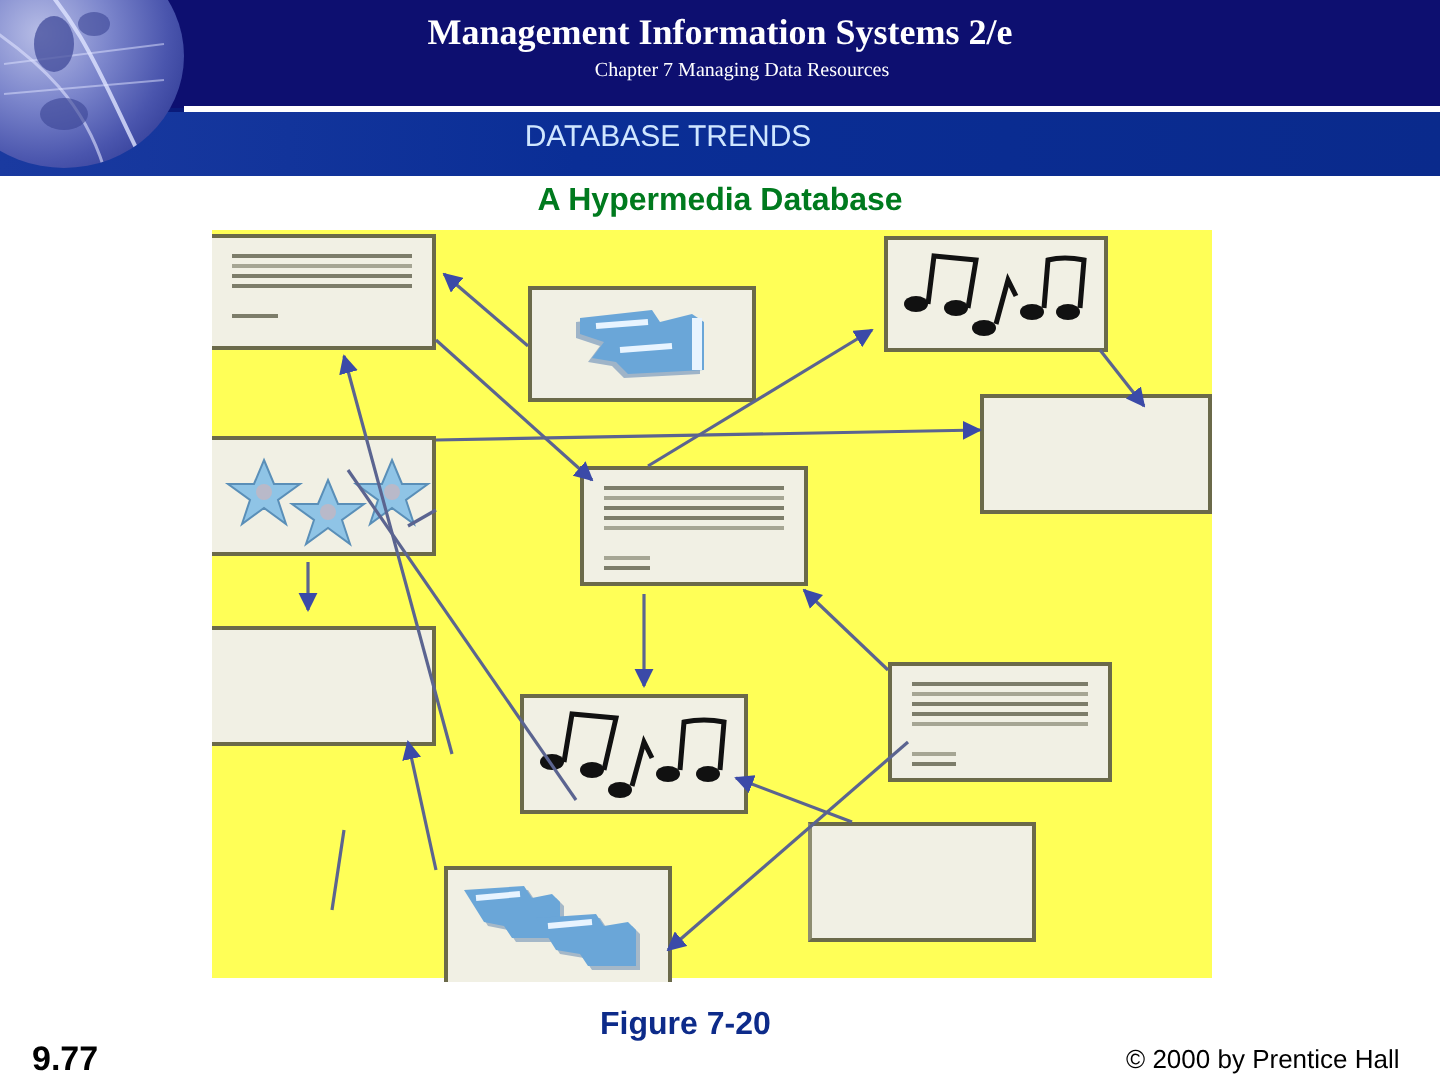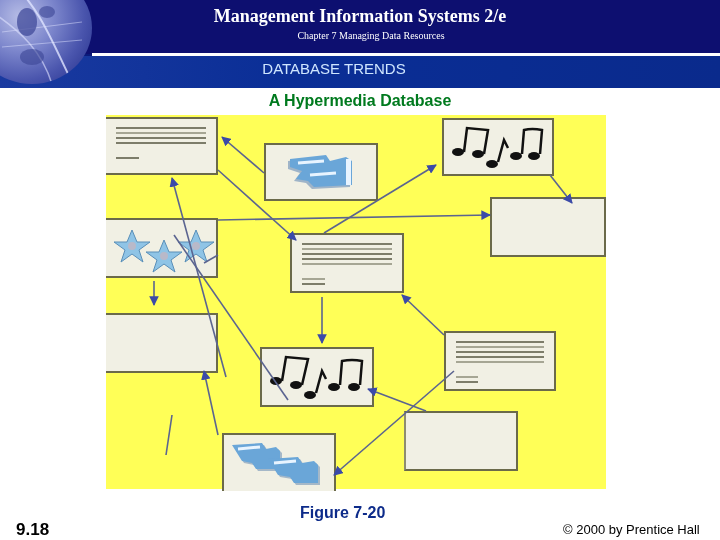--- a/index.html
+++ b/index.html
@@ -184,14 +184,14 @@
     <line x1="68" y1="120" x2="182" y2="285"></line>
     <line x1="216" y1="182" x2="216" y2="228" marker-end="url(#ah)"></line>
     <line x1="338" y1="220" x2="296" y2="180" marker-end="url(#ah)"></line>
     <line x1="112" y1="320" x2="98" y2="256" marker-end="url(#ah)"></line>
     <line x1="320" y1="296" x2="262" y2="274" marker-end="url(#ah)"></line>
     <line x1="348" y1="256" x2="228" y2="360" marker-end="url(#ah)"></line>
   </g>
 </svg>
 
 <div class="figure-label">Figure 7-20</div>
-<div class="page-num">9.18</div>
+<div class="page-num">9.77</div>
 <div class="copyright">© 2000 by Prentice Hall</div>
 
 </body></html>

